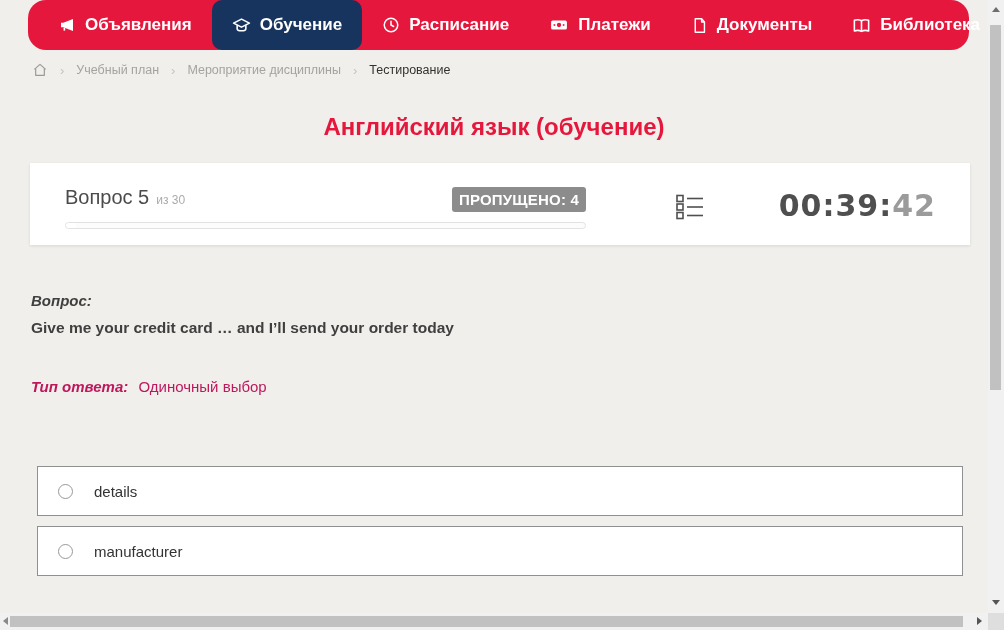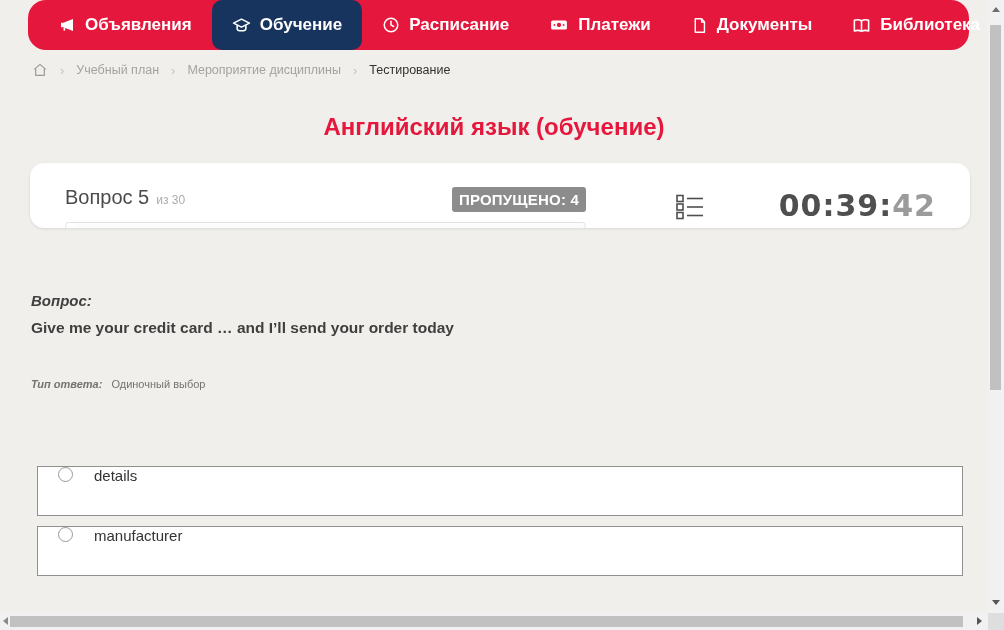--- a/index.html
+++ b/index.html
@@ -45,26 +45,25 @@
 
   
   .page-title {
     position:absolute; left:0; top:113px; width:988px;
     text-align:center;
     color:#e6173d; font-size:24px; font-weight:bold;
   }
 
   
   .qcard {
-    position:absolute; left:30px; top:163px; width:940px; height:65px;
+    position:absolute; left:30px; top:163px; width:940px; height:82px;
     background:#fff;
     box-shadow:0 1px 3px rgba(0,0,0,.10);
     display:flex; align-items:flex-start;
     padding:23px 18px 0 35px;
-    border-radius:14px;
   }
   .qcard-left { position:relative; width:521px; flex:0 0 auto; }
   .qtitle-row { display:flex; align-items:baseline; gap:7px; }
   .qtitle { font-size:20px; color:#4b4b4b; }
   .qtotal { font-size:12px; color:#ababab; }
   .skip-badge {
     position:absolute; right:0; top:1px;
     background:#8c8c8c; color:#fff;
     font-size:15px; font-weight:bold;
     padding:4px 7px; border-radius:3px;
@@ -82,29 +81,29 @@
     font-family:"DejaVu Sans", sans-serif;
     font-size:30px; font-weight:700; color:#4f4f4f;
     letter-spacing:1px; white-space:nowrap;
   }
   .timer .sec { color:#9b9b9b; }
 
   
   .qbody { position:absolute; left:31px; top:292px; width:930px; font-size:15px; color:#3f3f3f; }
   .qlabel { font-weight:bold; font-style:italic; }
   .qtext { margin-top:10px; font-size:15.5px;font-weight:bold; }
-  .atype { position:absolute; left:31px; top:378px; font-size:11px; color:#737373; }
+  .atype { position:absolute; left:31px; top:378px; font-size:15px; color:#be185d; }
   .atype .qlabel { margin-right:6px; }
 
   
   .options { position:absolute; left:37px; top:466px; width:926px; }
   .option {
     background:#fff; border:1px solid #909090;
     height:50px; margin-bottom:10px;
-    display:flex; 
+    display:flex; align-items:center;
     padding-left:20px; cursor:pointer;
   }
   .radio {
     width:15px; height:15px; border-radius:50%;
     border:1px solid #999; background:#fff;
     flex:0 0 auto;
   }
   .option-label { margin-left:21px; font-size:15px; color:#333; }
 
   

